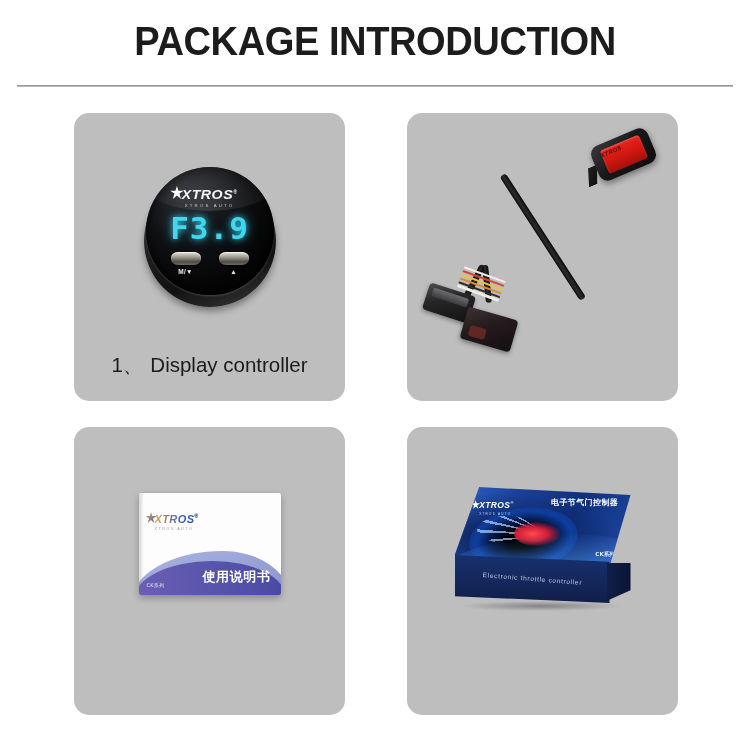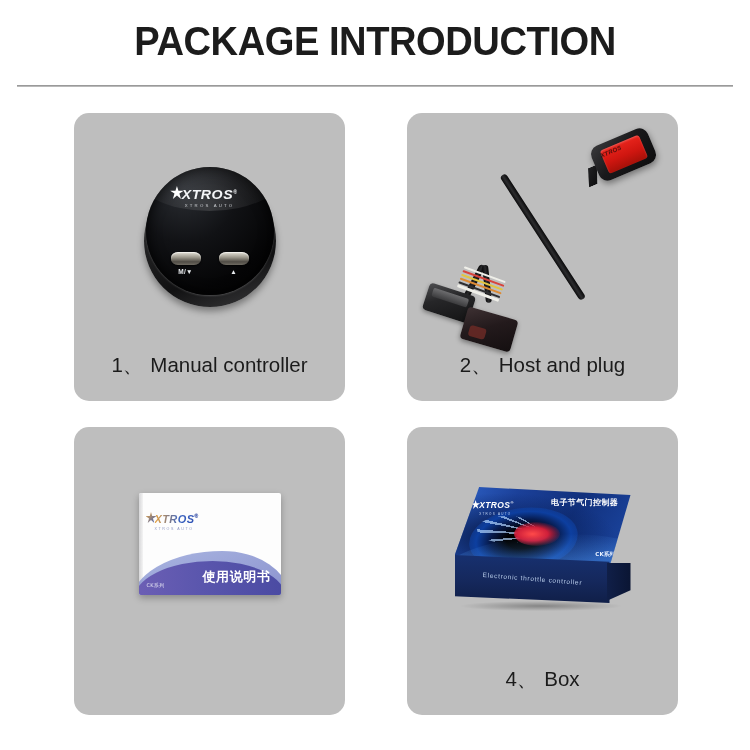--- a/index.html
+++ b/index.html
@@ -601,36 +601,37 @@
           <div class="dial-gloss"></div>
 
           <div class="logo-block">
             <div class="logo-main">
               <span class="logo-star"></span>
               <span>XTROS</span><span class="logo-reg">®</span>
             </div>
             <div class="logo-sub">XTROS AUTO</div>
           </div>
 
+          <div class="lcd">F3.9</div>
 
           <div class="btn-row">
             <div class="dial-btn-wrap">
               <div class="dial-btn"></div>
               <div class="dial-btn-label">M/▼</div>
             </div>
             <div class="dial-btn-wrap">
               <div class="dial-btn"></div>
               <div class="dial-btn-label">▲</div>
             </div>
           </div>
         </div>
       </div>
     </div>
     <div class="panel-caption">
-      <span class="caption-num">1、</span><span class="caption-txt">Manual controller</span>
+      <span class="caption-num">1、</span><span class="caption-txt">Display controller</span>
     </div>
   </div>
 
   <div class="panel">
     <div class="panel-stage">
       <div class="host-stage">
         <div class="host-cable-main"></div>
         <div class="host-cable-br-a"></div>
         <div class="host-cable-br-b"></div>
         <div class="host-neck"></div>
@@ -642,23 +643,20 @@
           <i class="wire-w"></i>
           <i class="wire-r"></i>
           <i class="wire-y"></i>
           <i class="wire-o"></i>
           <i class="wire-k"></i>
           <i class="wire-w"></i>
         </div>
         <div class="connector-a"></div>
         <div class="connector-b"></div>
       </div>
-    </div>
-    <div class="panel-caption">
-      <span class="caption-num">2、</span><span class="caption-txt">Host and plug</span>
     </div>
   </div>
 
   <div class="panel">
     <div class="panel-stage">
       <div class="manual">
         <div class="manual-spine"></div>
         <div class="manual-logo">
           <div class="manual-logo-main">
             <span class="manual-logo-star"></span>
@@ -692,18 +690,15 @@
           </div>
           <div class="box-cn-title">电子节气门控制器</div>
           <div class="box-series">CK系列</div>
         </div>
         <div class="box-front">
           <div class="box-front-text">Electronic throttle controller</div>
         </div>
         <div class="box-side"></div>
       </div>
     </div>
-    <div class="panel-caption">
-      <span class="caption-num">4、</span><span class="caption-txt">Box</span>
-    </div>
   </div>
 
 </div>
 
 </body></html>

